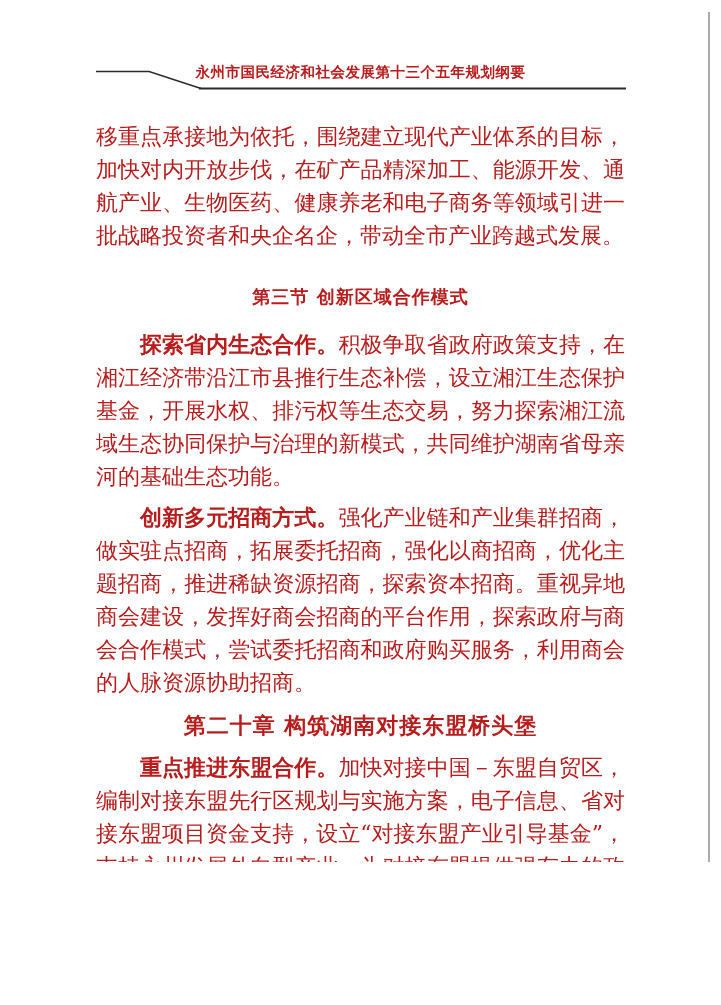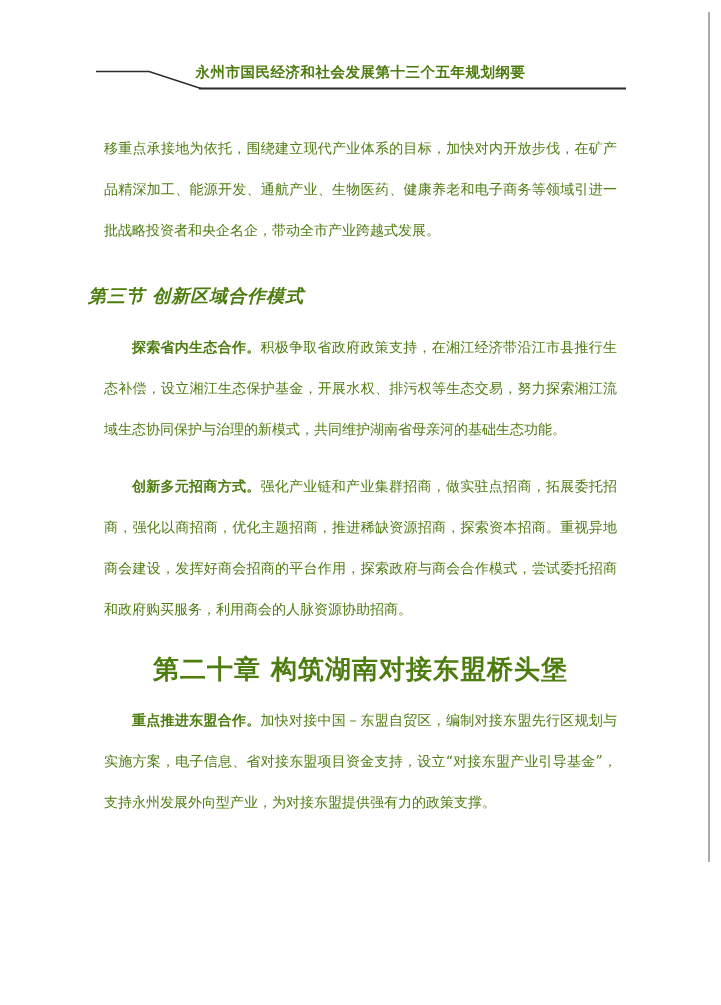--- a/index.html
+++ b/index.html
@@ -3,21 +3,21 @@
 <meta charset="utf-8">
 <style>
   html, body { margin: 0; padding: 0; background: #ffffff; }
   .page {
     position: relative;
     width: 721px;
     height: 862px;
     background: #ffffff;
     overflow: hidden;
     font-family: "DejaVu Serif", serif;
-    color: #4d7c0f;
+    color: #b91c1c;
   }
   
   .page-edge {
     position: absolute;
     left: 708px;
     top: 12px;
     width: 2px;
     height: 970px;
     background: #ababab;
   }
@@ -39,46 +39,46 @@
     letter-spacing: 0.5px;
   }
   
   .content {
     position: absolute;
     left: 88px;
     top: 112px;
     width: 545px;
   }
   p.body {
-    margin: 16px;
-    font-size: 14px;
-    line-height: 41px;
+    margin: 8px;
+    font-size: 22px;
+    line-height: 33px;
     text-align: justify;
     text-indent: 2em;
   }
   p.noindent { text-indent: 0; }
   .lead { font-weight: bold; }
   .section {
     font-family: "DejaVu Sans", sans-serif;
     font-weight: bold;
     font-size: 18px;
     line-height: 26px;
+    text-align: center;
     letter-spacing: 1px;
     margin: 32px 0 18px 0;
-    font-style: italic;
   }
   .section-small { margin: 15px 0 20px 0; font-size: 17.5px; line-height: 25px; }
   .chapter {
     font-family: "DejaVu Sans", sans-serif;
     font-weight: bold;
-    font-size: 26px;
+    font-size: 22px;
     line-height: 30px;
     text-align: center;
     letter-spacing: 1px;
-    margin: 24px 0 10px 0;
+    margin: 12px 0 10px 0;
   }
   .pagenum {
     position: absolute;
     left: 92px;
     top: 912px;
     font-size: 15.5px;
     line-height: 22px;
   }
 </style>
 </head>

